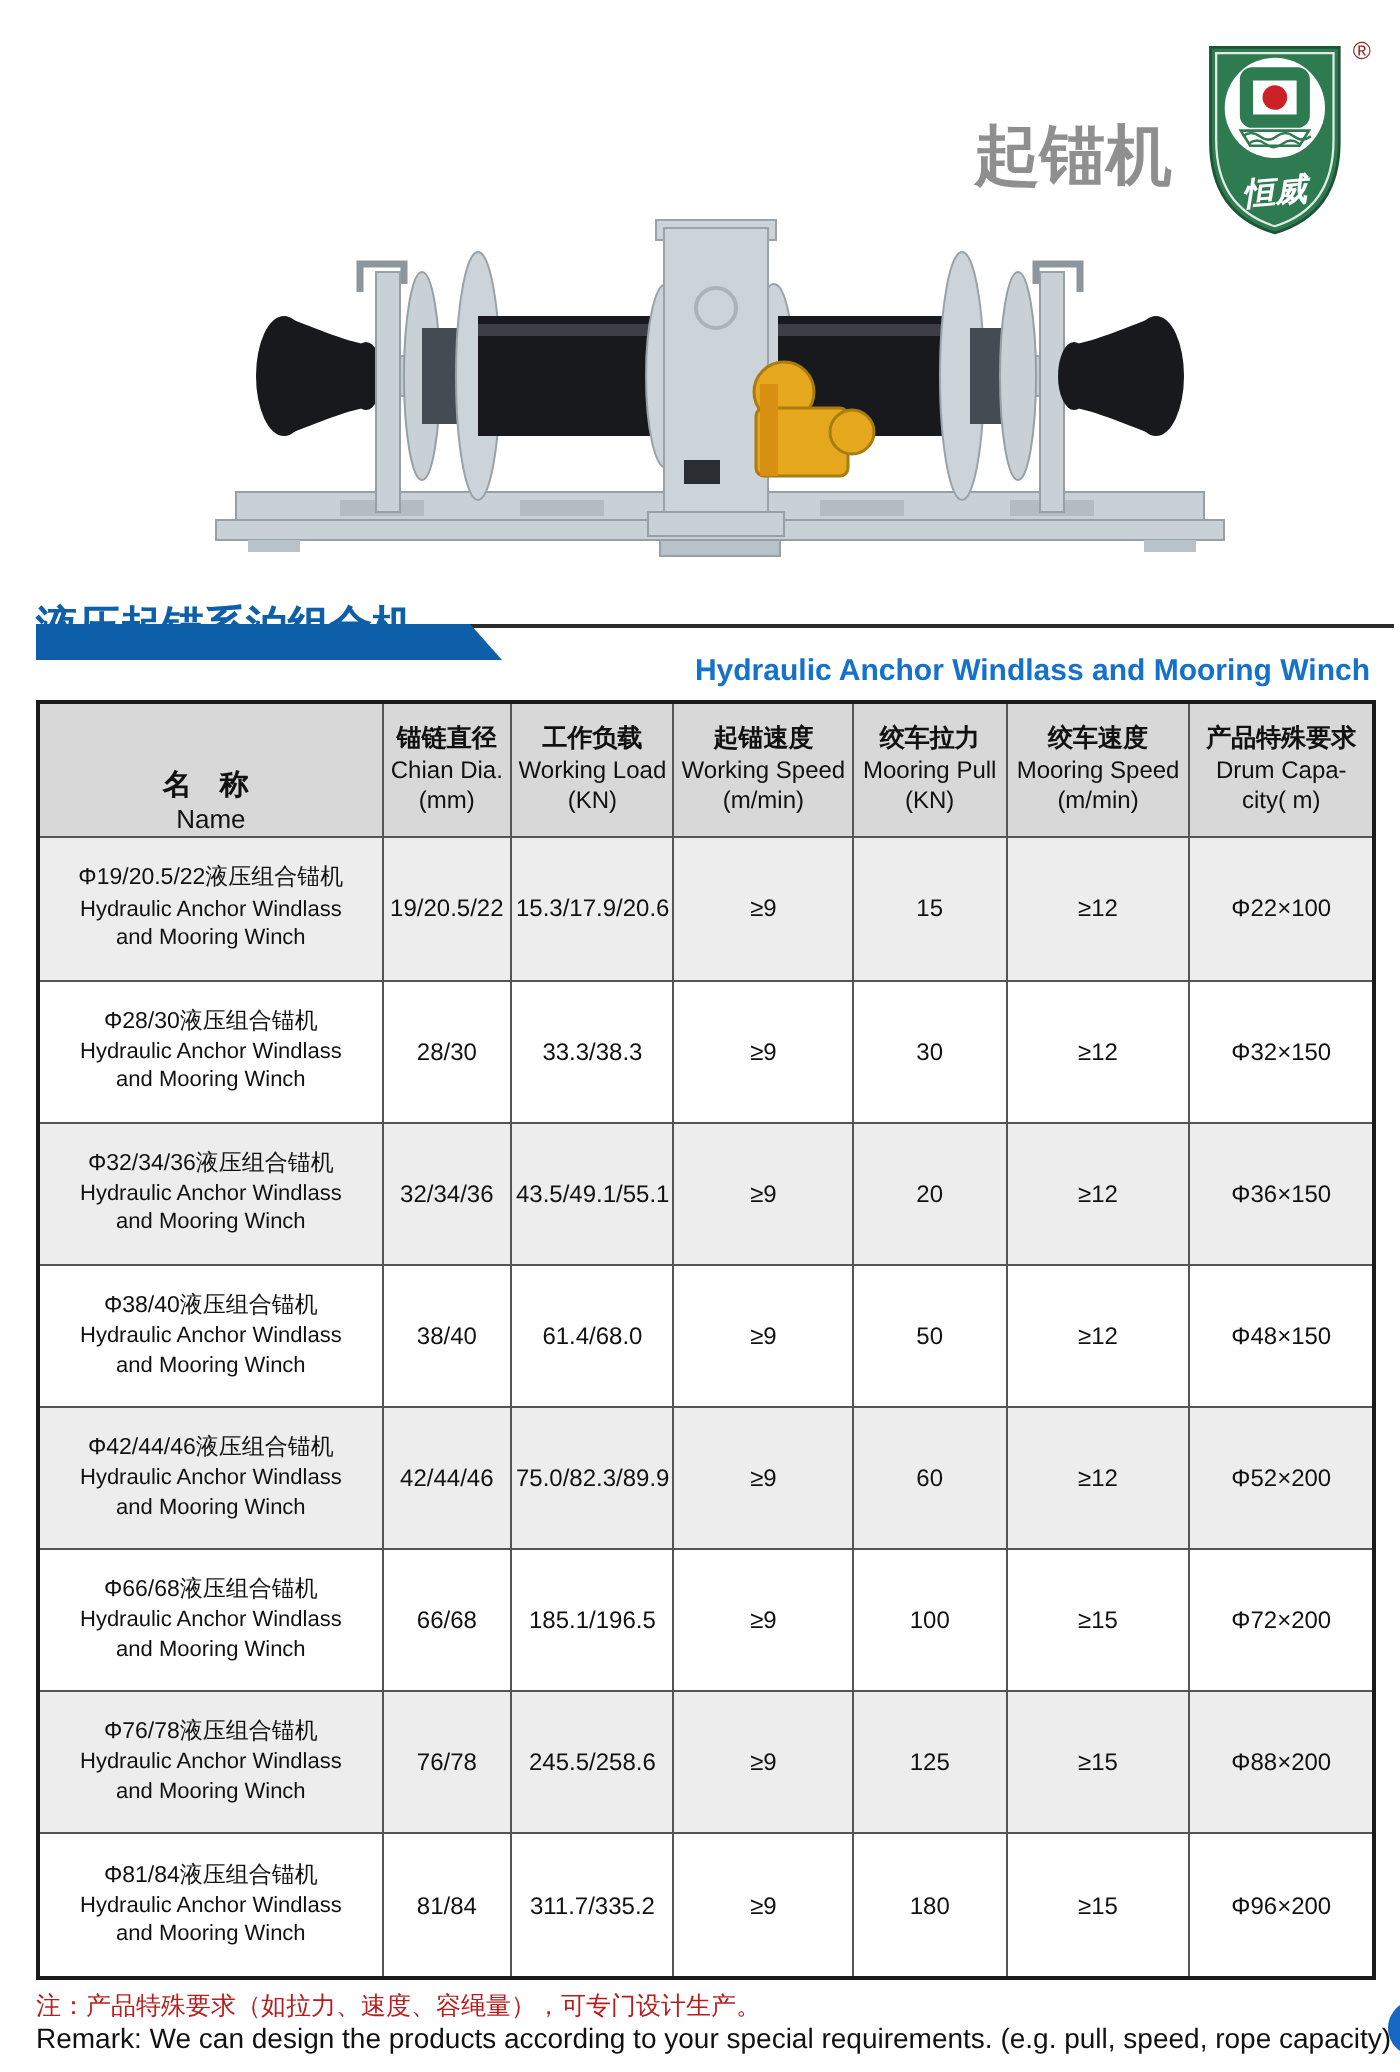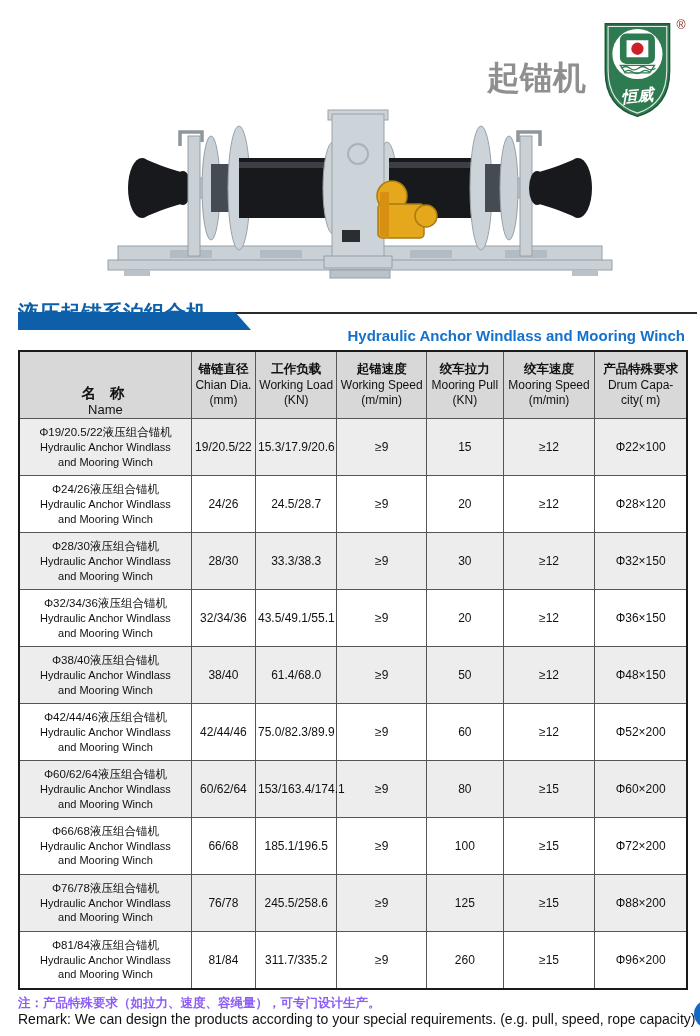--- a/index.html
+++ b/index.html
@@ -33,21 +33,21 @@
   table.spec tbody tr:nth-child(even){background:var(--row-even-bg);}
   .h-cn{font-size:12.5px;font-weight:bold;line-height:1.25;}
   .h-en{font-size:12px;font-weight:normal;line-height:1.25;}
   .h-unit{font-size:12px;font-weight:normal;line-height:1.25;}
   table.spec th:first-child .h-cn{font-size:14.5px;letter-spacing:5px;margin-top:32px;}
   table.spec th:first-child .h-en{font-size:13px;}
   .n-cn{font-size:11.5px;line-height:1.32;}
   .n-en{font-size:11px;line-height:1.32;}
   .val-cell{font-size:12px;}
 
-  .note-cn{position:absolute;top:995px;left:18px;font-size:12.5px;font-weight:bold;color:#8b5cf6;white-space:nowrap;}
+  .note-cn{position:absolute;top:995px;left:18px;font-size:12.5px;font-weight:normal;color:#b91c1c;white-space:nowrap;}
   .note-en{position:absolute;top:1011px;left:18px;font-size:14px;color:#111;white-space:nowrap;}
   .page-bubble{position:absolute;top:1000px;left:694px;width:28px;height:28px;border-radius:50%;
          background:var(--bubble-blue);}
 </style>
 </head>
 <body>
 
 <div class="page">
 
   <div class="subtitle-cn">起锚机</div>
@@ -187,33 +187,20 @@
           </td>
           <td class="val-cell">19/20.5/22</td>
           <td class="val-cell">15.3/17.9/20.6</td>
           <td class="val-cell">≥9</td>
           <td class="val-cell">15</td>
           <td class="val-cell">≥12</td>
           <td class="val-cell">Φ22×100</td>
         </tr>
         <tr>
           <td class="name-cell">
-            <div class="n-cn">Φ24/26液压组合锚机</div>
-            <div class="n-en">Hydraulic Anchor Windlass</div>
-            <div class="n-en">and Mooring Winch</div>
-          </td>
-          <td class="val-cell">24/26</td>
-          <td class="val-cell">24.5/28.7</td>
-          <td class="val-cell">≥9</td>
-          <td class="val-cell">20</td>
-          <td class="val-cell">≥12</td>
-          <td class="val-cell">Φ28×120</td>
-        </tr>
-        <tr>
-          <td class="name-cell">
             <div class="n-cn">Φ28/30液压组合锚机</div>
             <div class="n-en">Hydraulic Anchor Windlass</div>
             <div class="n-en">and Mooring Winch</div>
           </td>
           <td class="val-cell">28/30</td>
           <td class="val-cell">33.3/38.3</td>
           <td class="val-cell">≥9</td>
           <td class="val-cell">30</td>
           <td class="val-cell">≥12</td>
           <td class="val-cell">Φ32×150</td>
@@ -249,33 +236,20 @@
             <div class="n-cn">Φ42/44/46液压组合锚机</div>
             <div class="n-en">Hydraulic Anchor Windlass</div>
             <div class="n-en">and Mooring Winch</div>
           </td>
           <td class="val-cell">42/44/46</td>
           <td class="val-cell">75.0/82.3/89.9</td>
           <td class="val-cell">≥9</td>
           <td class="val-cell">60</td>
           <td class="val-cell">≥12</td>
           <td class="val-cell">Φ52×200</td>
-        </tr>
-        <tr>
-          <td class="name-cell">
-            <div class="n-cn">Φ60/62/64液压组合锚机</div>
-            <div class="n-en">Hydraulic Anchor Windlass</div>
-            <div class="n-en">and Mooring Winch</div>
-          </td>
-          <td class="val-cell">60/62/64</td>
-          <td class="val-cell">153/163.4/174.1</td>
-          <td class="val-cell">≥9</td>
-          <td class="val-cell">80</td>
-          <td class="val-cell">≥15</td>
-          <td class="val-cell">Φ60×200</td>
         </tr>
         <tr>
           <td class="name-cell">
             <div class="n-cn">Φ66/68液压组合锚机</div>
             <div class="n-en">Hydraulic Anchor Windlass</div>
             <div class="n-en">and Mooring Winch</div>
           </td>
           <td class="val-cell">66/68</td>
           <td class="val-cell">185.1/196.5</td>
           <td class="val-cell">≥9</td>
@@ -298,21 +272,21 @@
         </tr>
         <tr>
           <td class="name-cell">
             <div class="n-cn">Φ81/84液压组合锚机</div>
             <div class="n-en">Hydraulic Anchor Windlass</div>
             <div class="n-en">and Mooring Winch</div>
           </td>
           <td class="val-cell">81/84</td>
           <td class="val-cell">311.7/335.2</td>
           <td class="val-cell">≥9</td>
-          <td class="val-cell">260</td>
+          <td class="val-cell">180</td>
           <td class="val-cell">≥15</td>
           <td class="val-cell">Φ96×200</td>
         </tr>
       </tbody>
   </table>
 
   <div class="note-cn">注：产品特殊要求（如拉力、速度、容绳量），可专门设计生产。</div>
   <div class="note-en">Remark: We can design the products according to your special requirements. (e.g. pull, speed, rope capacity)</div>
 
   <div class="page-bubble"></div>

